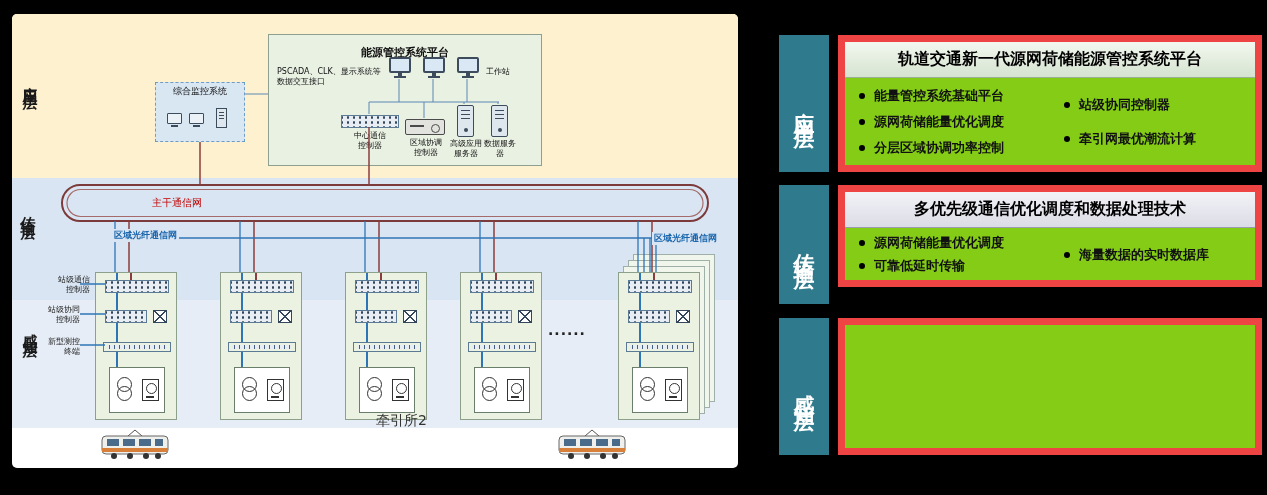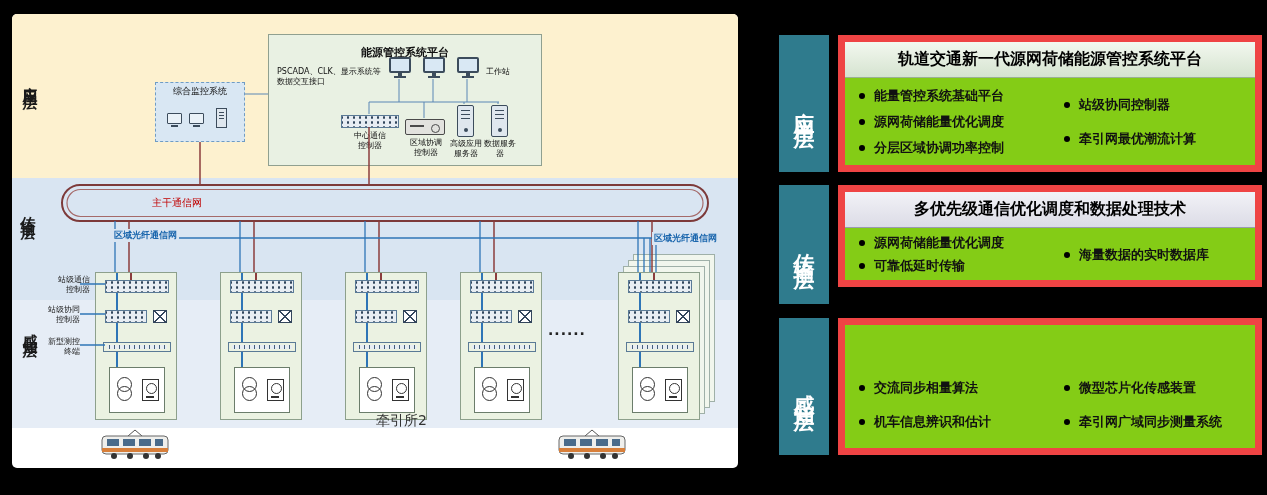--- a/index.html
+++ b/index.html
@@ -340,35 +340,13 @@
       <div class="bullet">
           <span class="dot"></span>
           <span>海量数据的实时数据库</span>
         </div>
     </div>
   </div>
 </div>
 
 <div class="abs vtab" style="top:318px;height:137px">感知层</div>
 <div class="abs card" style="top:318px;height:137px">
-  <div class="card-body">
-    <div class="col">
-      <div class="bullet">
-          <span class="dot"></span>
-          <span>交流同步相量算法</span>
-        </div>
-      <div class="bullet">
-          <span class="dot"></span>
-          <span>机车信息辨识和估计</span>
-        </div>
-    </div>
-    <div class="col">
-      <div class="bullet">
-          <span class="dot"></span>
-          <span>微型芯片化传感装置</span>
-        </div>
-      <div class="bullet">
-          <span class="dot"></span>
-          <span>牵引网广域同步测量系统</span>
-        </div>
-    </div>
-  </div>
 </div>
 
 </body></html>

